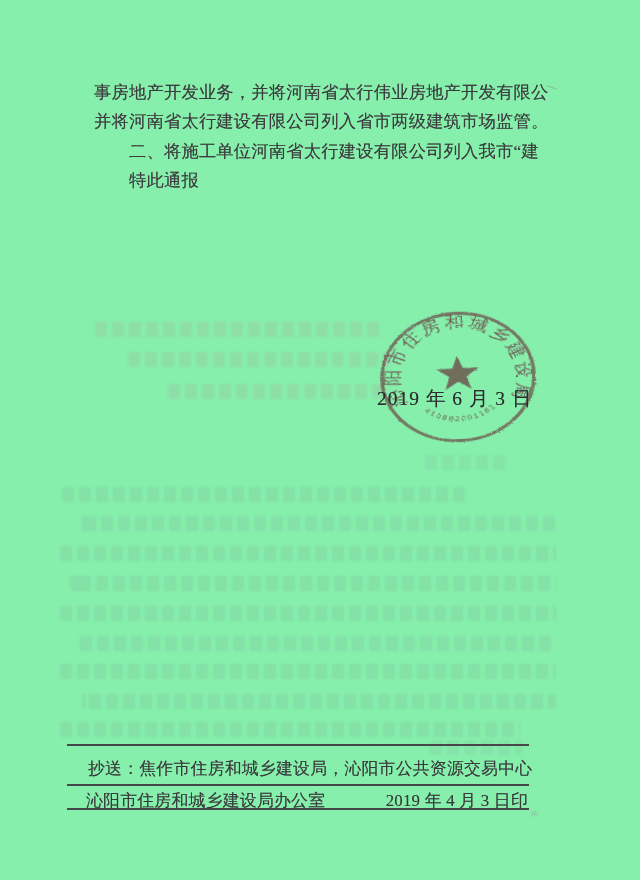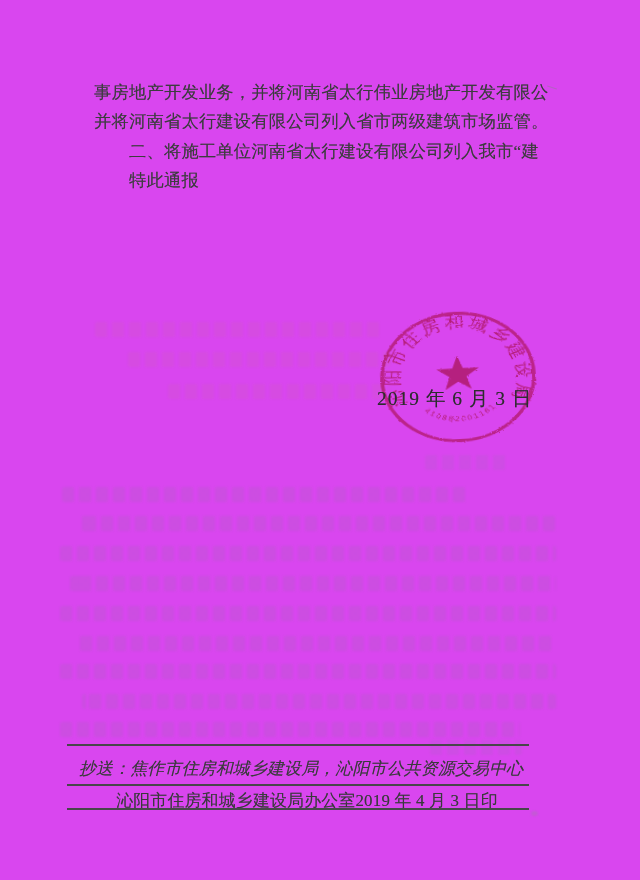--- a/index.html
+++ b/index.html
@@ -3,21 +3,21 @@
 <meta charset="utf-8">
 <style>
   html,body{margin:0;padding:0;}
   body{
     width:640px;height:880px;
     background:#f4f4f2;
     font-family:"Liberation Serif","DejaVu Serif",serif;
   }
   .page{
     position:relative;width:640px;height:880px;overflow:hidden;
-    background:#d946ef;
+    background:#86efac;
   }
   
   .bleed{
     position:absolute;height:15px;border-radius:2px;
     background:repeating-linear-gradient(90deg,
       rgba(122,130,144,0.13) 0 12px, rgba(122,130,144,0) 12px 17px);
     filter:blur(1.2px);
     pointer-events:none;
   }
   .bleed.red{
@@ -55,21 +55,21 @@
     position:absolute;left:67px;width:462px;height:1.6px;
     background:#47474a;
   }
   .footer-row{
     position:absolute;white-space:nowrap;color:#3a3a3c;
     font-size:16.9px;letter-spacing:0.2px;
     text-shadow:0 0 0.5px rgba(58,58,60,0.5);
   }
   .footer-row2{
     left:86px;top:789px;width:442px;
-    display:flex;justify-content:center;
+    display:flex;justify-content:space-between;
   }
   
   .scratch{
     position:absolute;left:547px;top:87px;width:10px;height:1px;
     background:rgba(130,130,135,0.45);transform:rotate(18deg);
     filter:blur(0.4px);
   }
   .smudge{
     position:absolute;left:531px;top:811px;width:7px;height:5px;
     background:rgba(140,140,145,0.28);border-radius:50%;
@@ -122,21 +122,21 @@
         <text font-size="10" letter-spacing="2" fill="rgba(205,75,102,0.85)" font-family="'DejaVu Sans','Liberation Sans',sans-serif">
           <textPath href="#arcBottom" startOffset="3">4108820011618</textPath>
         </text>
       </g>
     </svg>
   </div>
 
   <div class="issue-date">2019 年 6 月 3 日</div>
 
   <div class="footer-rule" style="top:744px;"></div>
-  <div class="footer-row" style="left:79px;top:757px;font-style:italic;">抄送：焦作市住房和城乡建设局，沁阳市公共资源交易中心</div>
+  <div class="footer-row" style="left:88px;top:757px;">抄送：焦作市住房和城乡建设局，沁阳市公共资源交易中心</div>
   <div class="footer-rule" style="top:784px;"></div>
   <div class="footer-row footer-row2">
     <span>沁阳市住房和城乡建设局办公室</span>
     <span>2019 年 4 月 3 日印</span>
   </div>
   <div class="footer-rule" style="top:808px;"></div>
 
   <div class="scratch"></div>
   <div class="smudge"></div>
 

